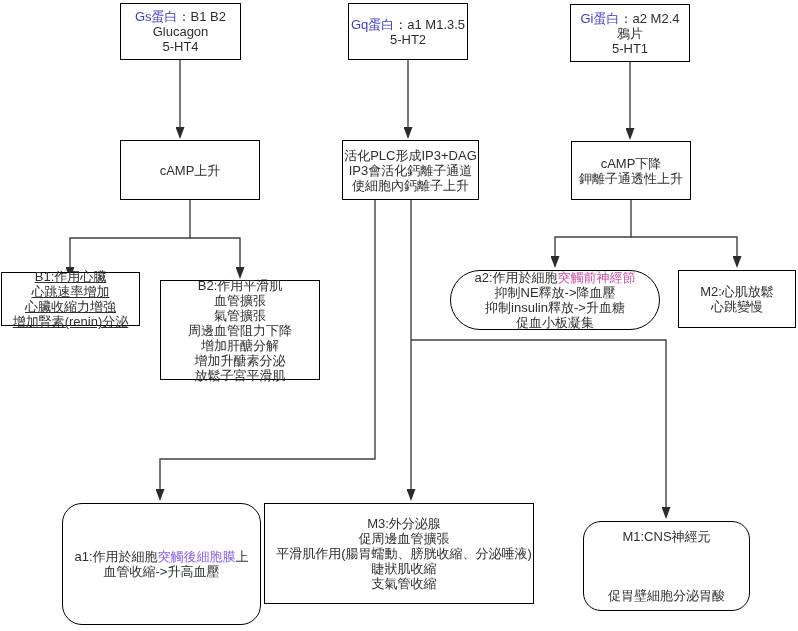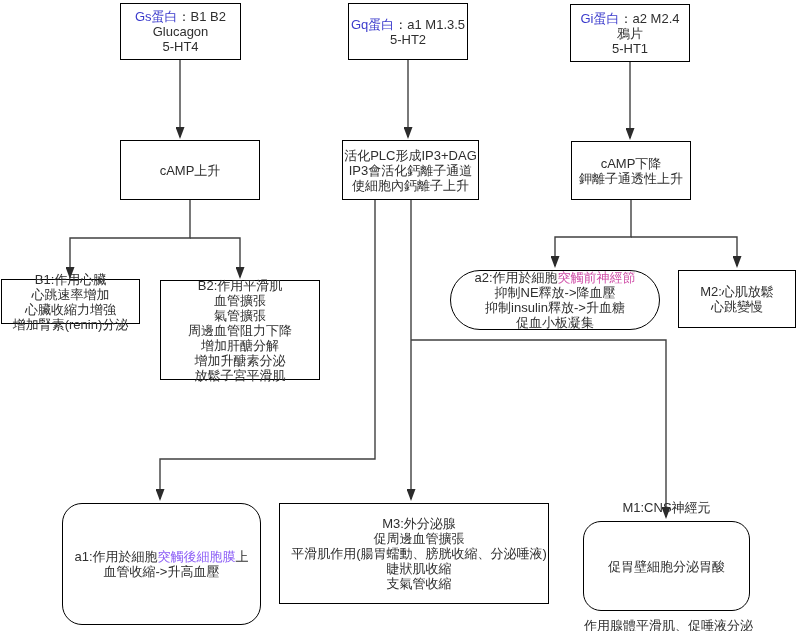--- a/index.html
+++ b/index.html
@@ -27,26 +27,26 @@
   }
   .box .line{white-space:nowrap;}
   .rounded{border-radius:20px;}
   
   #box-gs      {left:120px; top:3px;   width:121px; height:57px;}
   #box-gq      {left:348px; top:3px;   width:120px; height:57px;}
   #box-gi      {left:570px; top:4px;   width:120px; height:58px;}
   #box-campup  {left:120px; top:140px; width:140px; height:60px;}
   #box-plc     {left:342px; top:140px; width:137px; height:60px;}
   #box-campdown{left:571px; top:141px; width:120px; height:59px;}
-  #box-b1      {left:1px;   top:279px; width:139px; height:45px;}
+  #box-b1      {left:1px;   top:272px; width:139px; height:54px;text-decoration:underline;}
   #box-b2      {left:160px; top:280px; width:160px; height:100px;}
   #box-a2      {left:450px; top:270px; width:210px; height:60px;border-radius:30px;}
   #box-m2      {left:678px; top:270px; width:118px; height:58px;}
   #box-a1      {left:62px;  top:503px; width:199px; height:122px;}
-  #box-m3      {left:279px; top:503px; width:270px; height:101px;padding-left:10px;}
+  #box-m3      {left:264px; top:503px; width:270px; height:101px;padding-left:10px;}
   #box-m1      {left:583px; top:521px; width:167px; height:90px; border-radius:18px;gap:44px;}
 </style>
 </head>
 <body>
 
 <div id="canvas">
 
   <svg id="connectors" viewBox="0 0 798 631" xmlns="http://www.w3.org/2000/svg">
     <defs>
       <marker id="arr" viewBox="0 0 12 9" markerWidth="12" markerHeight="9" refX="10" refY="4.5" orient="auto" markerUnits="userSpaceOnUse">
@@ -128,16 +128,15 @@
   <div class="box" id="box-m3">
       <div class="line"><span>M3:外分泌腺</span></div>
       <div class="line"><span>促周邊血管擴張</span></div>
       <div class="line"><span>平滑肌作用(腸胃蠕動、膀胱收縮、分泌唾液)</span></div>
       <div class="line"><span>睫狀肌收縮</span></div>
       <div class="line"><span>支氣管收縮</span></div>
     </div>
   <div class="box rounded" id="box-m1">
       <div class="line"><span>M1:CNS神經元</span></div>
       <div class="line"><span>促胃壁細胞分泌胃酸</span></div>
-      <div class="line"><span>作用腺體平滑肌、促唾液分泌</span></div>
     </div>
 
 </div>
 
 </body></html>

